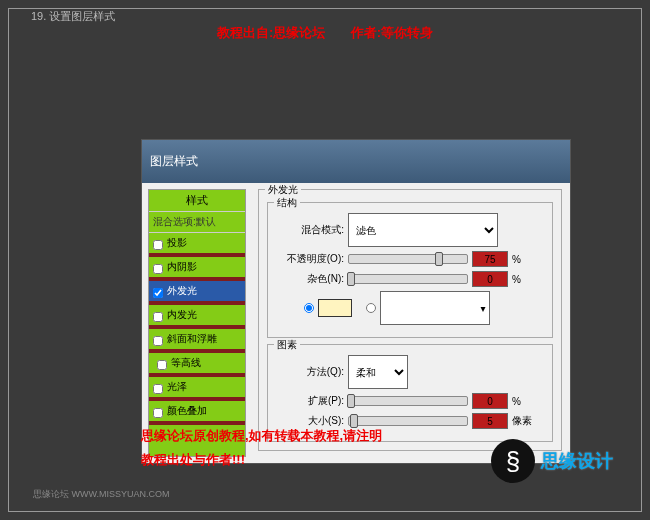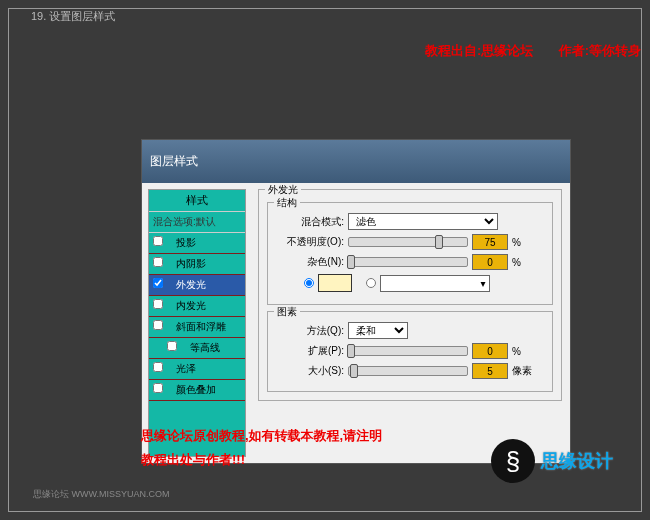--- a/index.html
+++ b/index.html
@@ -1,40 +1,40 @@
 <!DOCTYPE html>
 <html><head>
 <meta charset="utf-8">
 <style>
 * { box-sizing: border-box; margin: 0; padding: 0; }
 body { width: 650px; height: 520px; background: #3a3a3a; font-family: "Microsoft YaHei", sans-serif; overflow: hidden; position: relative; }
 .frame { position: absolute; top: 8px; left: 8px; right: 8px; bottom: 8px; border: 1px solid #999; background: #3a3a3a; }
 .title { color: #c9a3ff; font-size: 24px; padding: 12px 0 6px 20px; font-weight: normal; }
 .step { color: #bbb; font-size: 11px; padding-left: 22px; }
-.credit { color: #e00; font-size: 13px; font-weight: bold; text-align: right; margin-top: 18px; }
+.credit { color: #e00; font-size: 13px; font-weight: bold; text-align: center; }
 .dialog { position: absolute; left: 132px; top: 130px; width: 430px; background: #e8e8e8; border: 1px solid #555; overflow: hidden; }
 .titlebar { background: linear-gradient(#5b7a9a, #3d5a78); color: #fff; font-size: 12px; padding: 13px 8px; }
 .dlgbody { display: flex; background: #f0f0f0; height: 280px; }
-.sidebar { width: 98px; background: #14b8a6; border: 1px solid #999; margin: 6px 4px 6px 6px; overflow: hidden; }
+.sidebar { width: 98px; background: #84cc16; border: 1px solid #999; margin: 6px 4px 6px 6px; overflow: hidden; }
 .sb-head { font-size: 11px; text-align: center; padding: 3px 0; border-bottom: 1px solid #ccc; }
 .sb-sub { font-size: 10px; padding: 3px 4px; border-bottom: 1px solid #ccc; color: #333; }
-.sb-item { font-size: 10px; padding: 3px 4px; border-bottom: 1px solid #7f1d1d; display: flex; align-items: flex-start; gap: 13px; }
+.sb-item { font-size: 10px; padding: 3px 4px; border-bottom: 4px solid #7f1d1d; display: flex; align-items: flex-end; gap: 4px; }
 .sb-item.sel { background: #2a5aa8; color: #fff; }
 .sb-item input[type=checkbox] { width: 10px; height: 10px; }
-.sb-indent { padding-left: 18px; }
+.sb-indent { padding-left: 8px; }
 .mainpane { flex: 1; padding: 6px 8px; font-size: 10px; }
 .group { border: 1px solid #aaa; margin-bottom: 6px; padding: 6px 8px 8px; position: relative; }
 .group-title { position: absolute; top: -7px; left: 6px; background: #f0f0f0; padding: 0 3px; font-size: 10px; }
 .subgroup { border: 1px solid #aaa; padding: 6px 6px 8px; position: relative; margin-top: 6px; }
 .row { display: flex; align-items: center; margin: 4px 0; gap: 4px; }
 .row label { width: 70px; text-align: right; font-size: 10px; }
-.select { border: 1px solid #666; background: #fff; font-size: 10px; padding: 1px 3px; height: 17px; }
+.select { border: 1px solid #666; background: #fff; font-size: 10px; padding: 1px 3px; height: 34px; }
 .slider { border: 1px solid #888; background: #ddd; height: 10px; position: relative; border-radius: 2px; }
 .slider .thumb { position: absolute; width: 8px; height: 14px; background: #ccc; border: 1px solid #555; top: -3px; border-radius: 2px; }
-.numbox { width: 36px; border: 1px solid #666; background: #eab308; font-size: 10px; text-align: center; height: 16px; }
+.numbox { width: 36px; border: 1px solid #666; background: #b91c1c; font-size: 10px; text-align: center; height: 16px; }
 .radio { width: 10px; height: 10px; }
 .swatch { width: 34px; height: 18px; background: #fff4c0; border: 1px solid #333; }
 .footer-red { position: absolute; left: 132px; bottom: 40px; color: #e00; font-size: 13px; font-weight: bold; line-height: 1.8; }
 .logo { position: absolute; right: 28px; bottom: 28px; display: flex; align-items: center; gap: 6px; }
 .logo-mark { width: 44px; height: 44px; border-radius: 50%; background: #111; display: flex; align-items: center; justify-content: center; color: #fff; font-size: 26px; }
 .logo-text { color: #0ea5e9; font-size: 18px; font-weight: bold; text-shadow: 0 0 2px #888; }
 .bottombar { position: absolute; left: 24px; bottom: 10px; color: #888; font-size: 9px; }
 </style>
 </head>
 <body>

